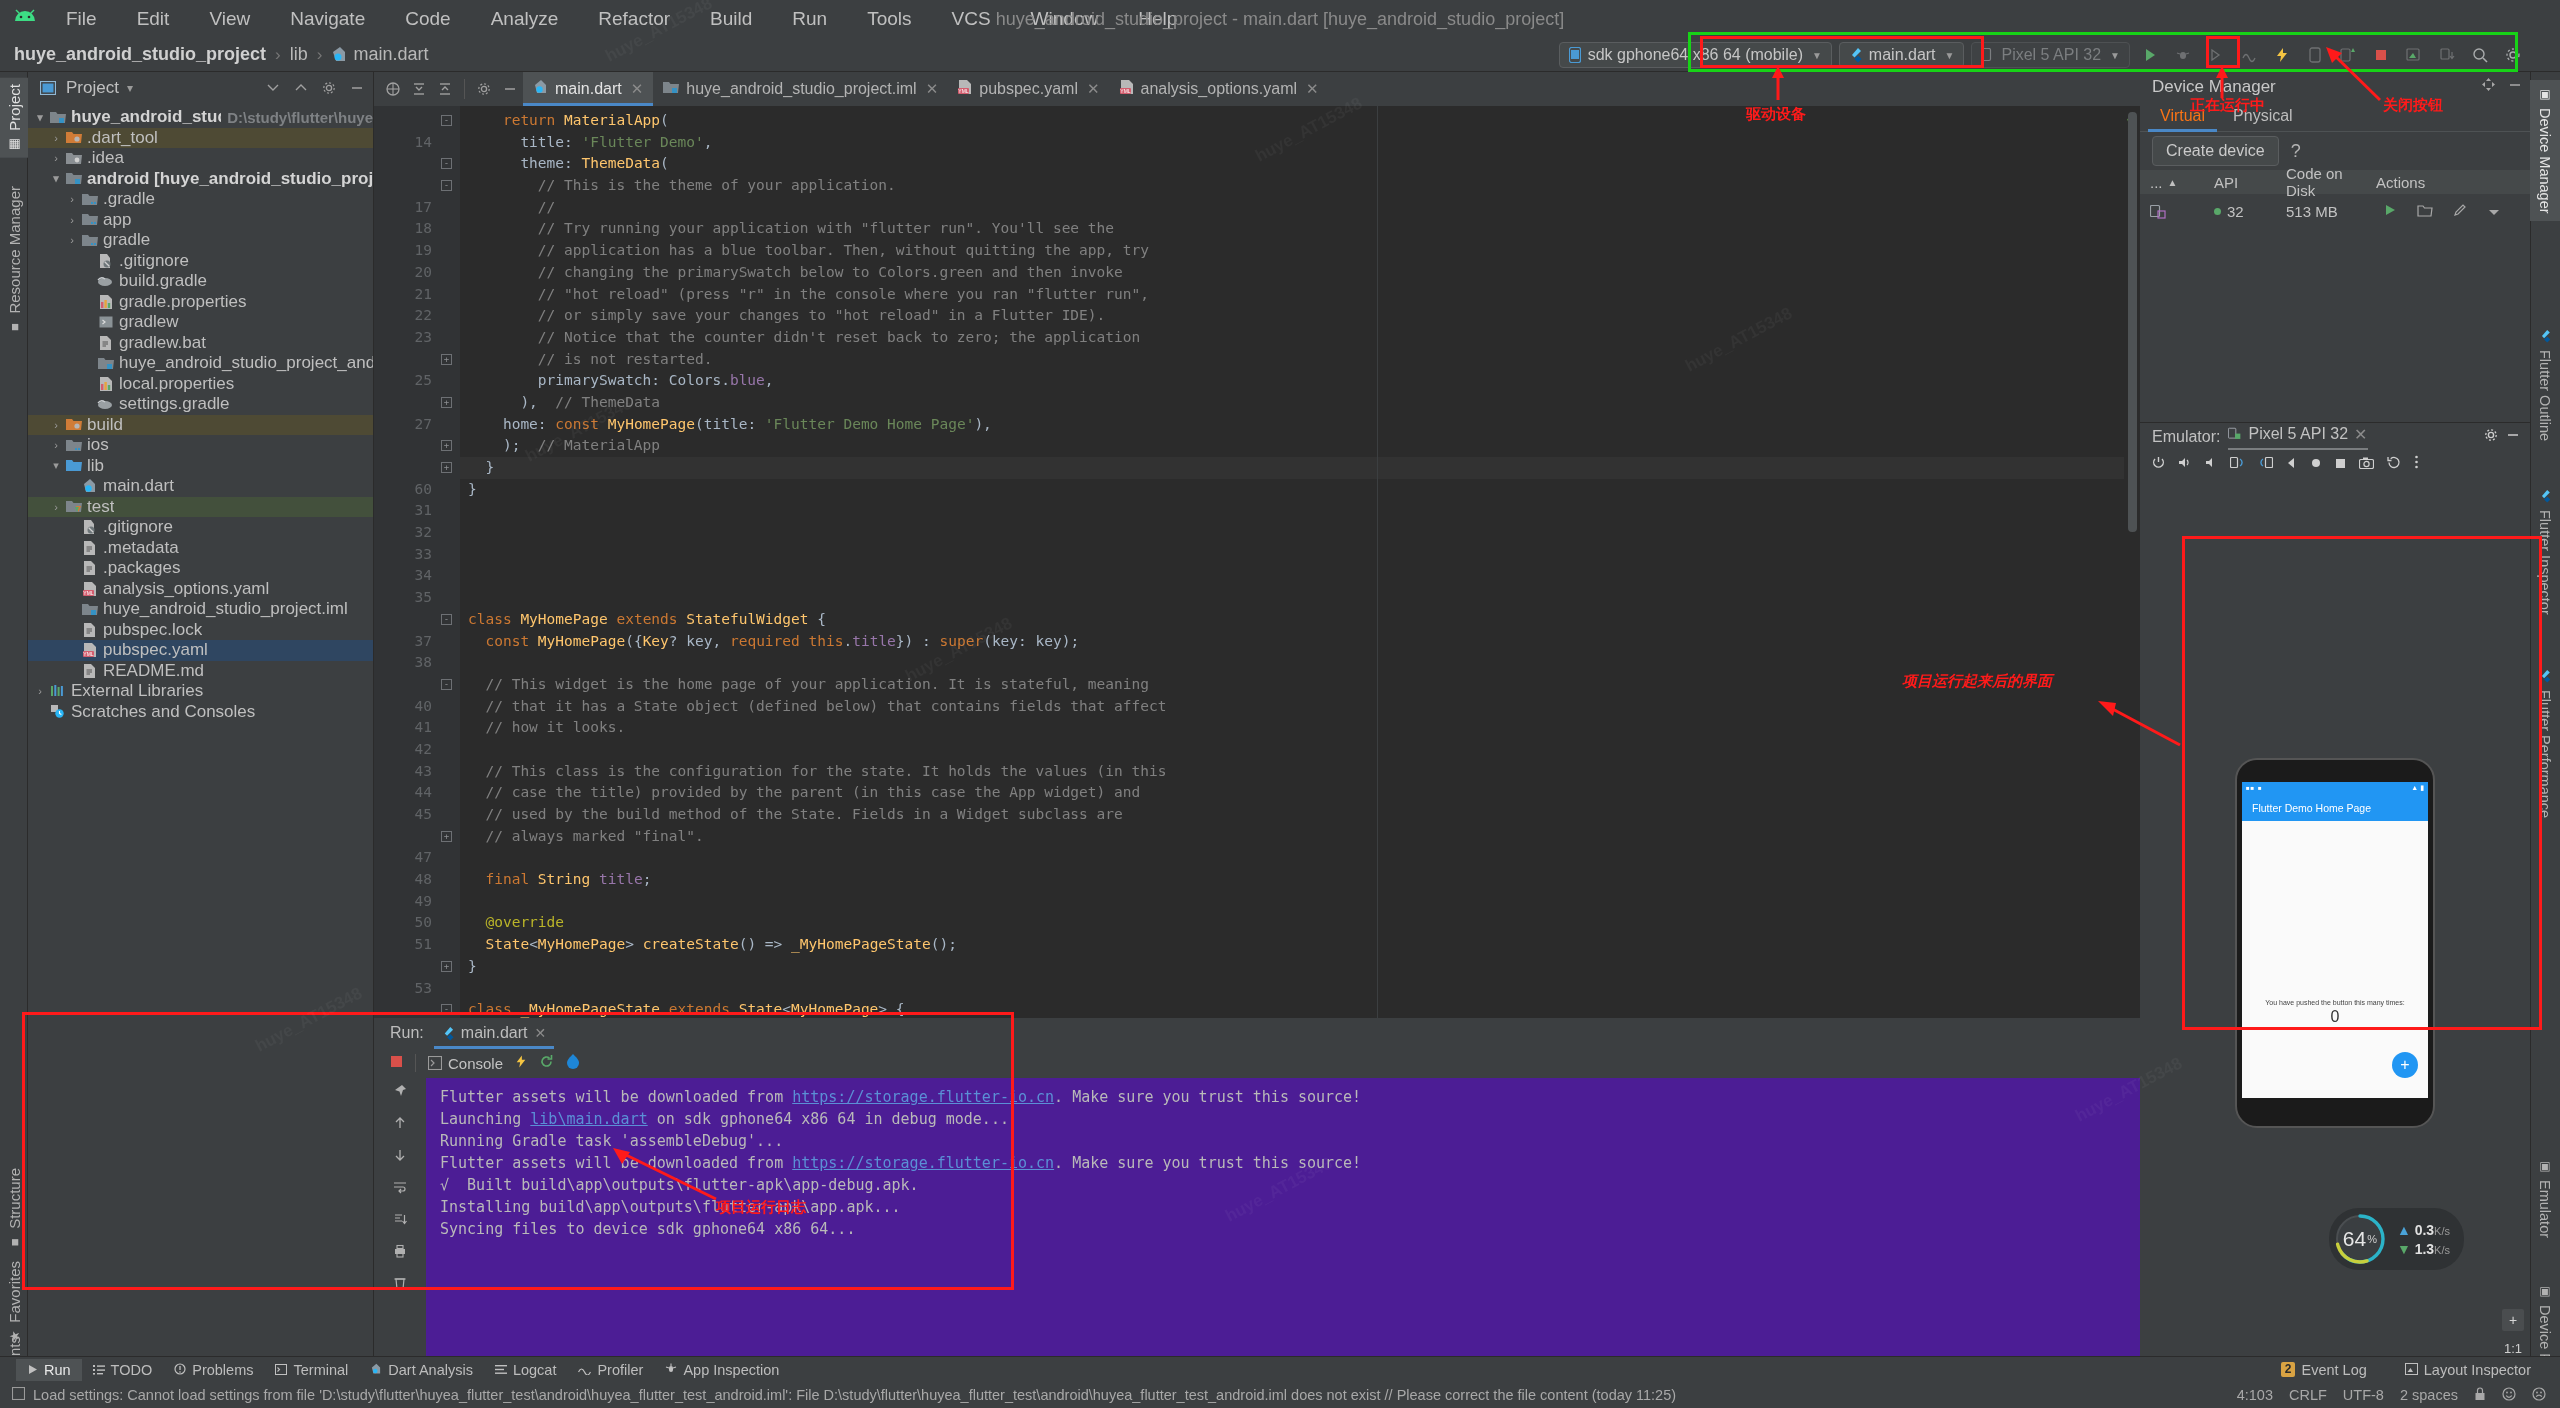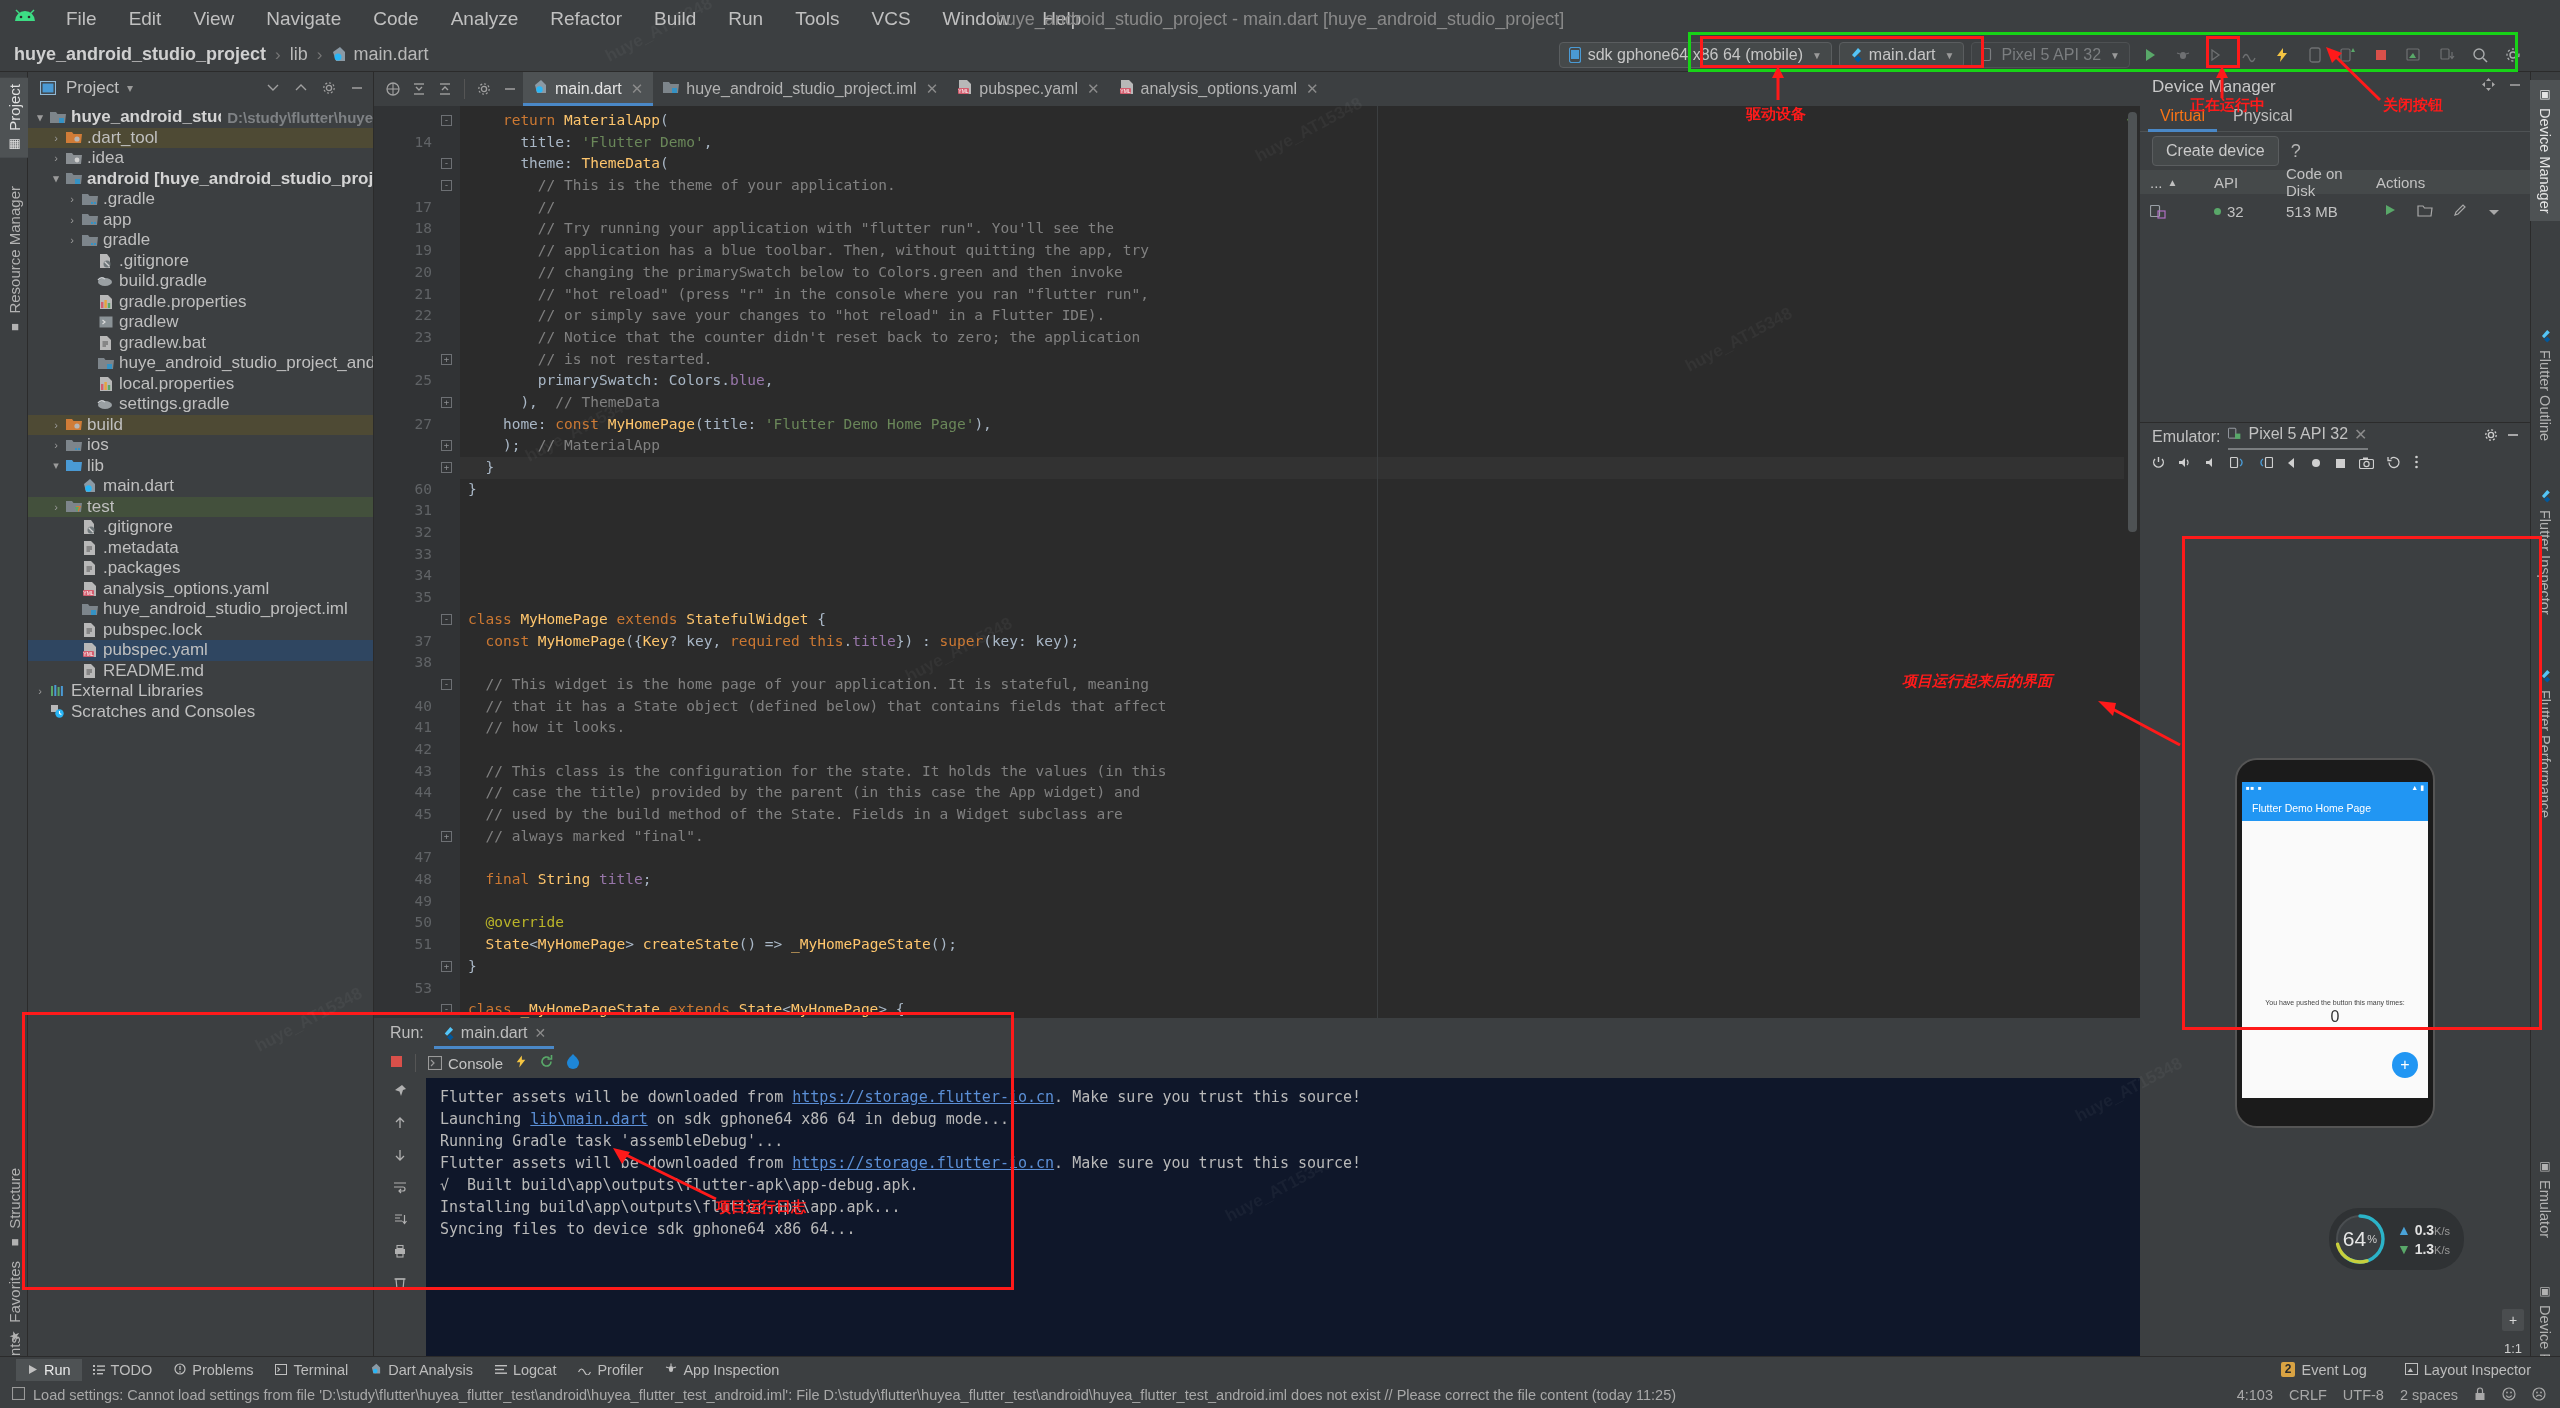--- a/index.html
+++ b/index.html
@@ -12,21 +12,21 @@
   }
   .ide { position: relative; width: 2560px; height: 1408px; background: #3c3f41; }
 
   
   .titlebar {
     height: 38px; background: #3c3f41; display: flex; align-items: center;
     position: relative;
   }
   .android-logo { width: 26px; height: 22px; margin: 0 14px 0 12px; position: relative; }
   .android-logo svg { display: block; }
-  .menu { display: flex; align-items: center; gap: 4px; justify-content: space-between; }
+  .menu { display: flex; align-items: center; gap: 12px; justify-content: space-between; }
   .menu-item {
     font-size: 19px; color: #c0c0c0; padding: 3px 14px; cursor: default;
     white-space: nowrap;
   }
   .title-center {
     position: absolute; left: 50%; transform: translateX(-50%);
     font-size: 18px; color: #8a8a8a; white-space: nowrap;
   }
 
   
@@ -163,21 +163,21 @@
   .runpanel { height: 390px; flex: 0 0 390px; background: #3c3f41; display: flex; flex-direction: column; position: relative;}
   .run-tabbar { height: 30px; display: flex; align-items: center; padding-left: 16px; gap: 10px; font-size: 16px; color: #bdbdbd;}
   .run-tab { display: flex; align-items: center; gap: 7px; padding: 3px 8px; position: relative;}
   .run-tab.active::after { content:""; position:absolute; left:0; right:0; bottom:-4px; height:3px; background:#4a88c7;}
   .run-toolbar { height: 30px; display: flex; align-items: center; gap: 12px; padding-left: 16px;}
   .run-toolbar .rsep { width: 1px; height: 18px; background: #555;}
   .console-row { flex: 1; display: flex; background: #2b2b2b; }
   .console-gutter { width: 52px; flex: 0 0 52px; background: #3c3f41; display: flex; flex-direction: column;
                     align-items: center; padding-top: 6px; gap: 14px;}
   .console-body { flex: 1; padding: 8px 0 0 14px; font-family: "DejaVu Sans Mono", monospace;
-                  font-size: 15px; color: #b9b9b9; background: #0f172a; }
+                  font-size: 15px; color: #b9b9b9; background: #4c1d95; }
   .cline { height: 22px; line-height: 22px; white-space: pre;}
   .clink { color: #5b8fd6; text-decoration: underline;}
 
   
   .right-col { width: 390px; flex: 0 0 390px; background: #3c3f41; display: flex; flex-direction: column; }
   .dm-header { height: 30px; display: flex; align-items: center; padding: 0 8px 0 12px; font-size: 17px; color: #c8c8c8;}
   .dm-header .sp { flex: 1;}
   .dm-tabs { height: 30px; display: flex; align-items: flex-end; gap: 0; padding-left: 6px; border-bottom: 1px solid #4e5254;}
   .dm-tab { font-size: 16px; color: #bdbdbd; padding: 3px 14px 6px; position: relative;}
   .dm-tab.active { color: #f97316; }

